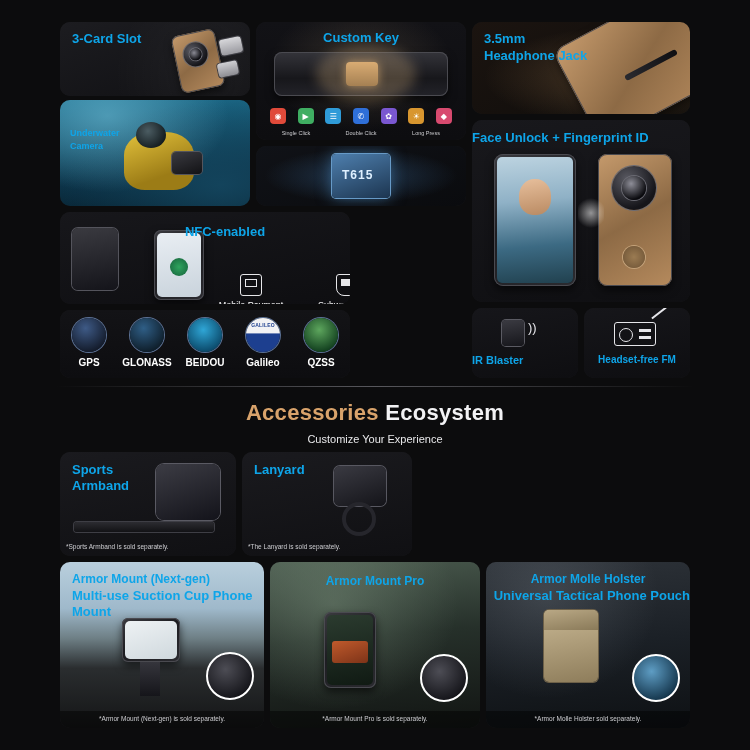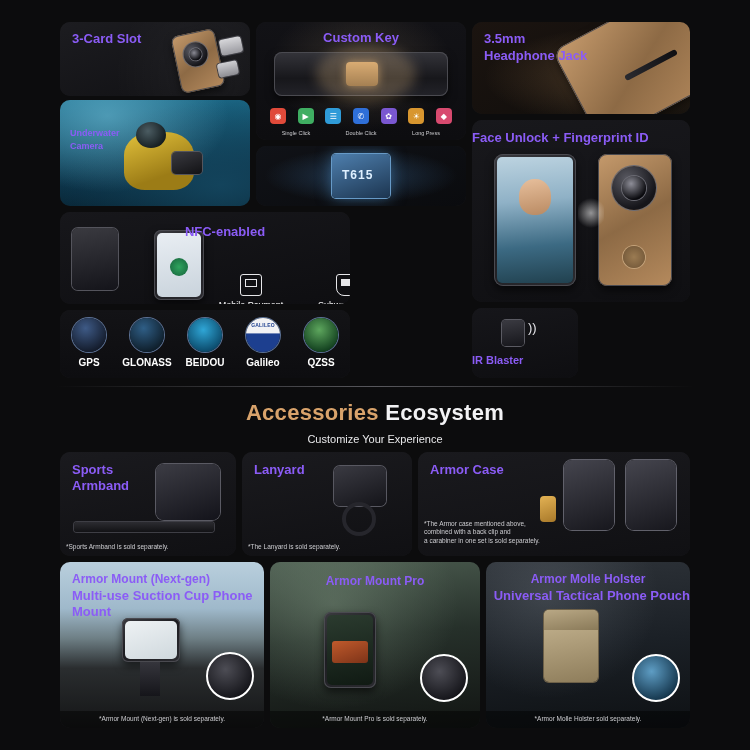--- a/index.html
+++ b/index.html
@@ -13,21 +13,21 @@
 
   
   .card {
     position: absolute;
     background: #17171a;
     border-radius: 10px;
     overflow: hidden;
   }
   .card .label {
     position: absolute;
-    color: #8b5cf6;
+    color: #0ea5e9;
     font-size: 13px;
     font-weight: bold;
     line-height: 1.25;
     z-index: 6;
   }
   .sub { color: #cfcfd2; font-weight: normal; font-size: 10px; }
   .caption-bar {
     position: absolute; left: 0; right: 0; bottom: 0;
     padding: 4px 6px;
     font-size: 6.5px;
@@ -338,20 +338,31 @@
   </div>
 
   <div class="card" id="c-ir" style="left:472px; top:308px; width:106px; height:70px;">
     <div class="fill"></div>
     <div style="position:absolute; left:30px; top:12px; width:22px; height:26px; border-radius:4px;
          background:linear-gradient(170deg,#3b3b42,#16161b); box-shadow:0 0 0 1px #5b5b63;"></div>
     <div style="position:absolute; left:56px; top:12px; color:#e6e6ea; font-size:13px;">))</div>
     <div class="label" style="left:0; right:0; top:46px; font-size:11px;">IR Blaster</div>
   </div>
 
+  <div class="card" id="c-fm" style="left:584px; top:308px; width:106px; height:70px;">
+    <div class="fill"></div>
+    <div style="position:absolute; left:30px; top:14px; width:42px; height:24px; border-radius:3px;
+         border:1.5px solid #e6e6ea;">
+      <div style="position:absolute; left:4px; top:5px; width:14px; height:14px; border-radius:50%; border:1.5px solid #e6e6ea;"></div>
+      <div style="position:absolute; right:4px; top:6px; width:12px; height:3px; background:#e6e6ea;"></div>
+      <div style="position:absolute; right:4px; top:13px; width:12px; height:3px; background:#e6e6ea;"></div>
+    </div>
+    <div style="position:absolute; left:66px; top:4px; width:18px; height:2px; background:#e6e6ea; transform:rotate(-38deg);"></div>
+    <div class="label" style="left:0; right:0; top:46px; text-align:center; font-size:10px;">Headset-free FM</div>
+  </div>
 
   <div class="divider"></div>
   <div class="eco">
     <h2>
       <span>Accessories</span><span class="w"> Ecosystem</span>
     </h2>
     <p>Customize Your Experience</p>
   </div>
 
   <div class="card acc" id="a-lanyard" style="left:242px; top:452px; width:170px; height:104px;">
@@ -367,33 +378,20 @@
   <div class="card acc" id="a-armband" style="left:60px; top:452px; width:176px; height:104px;">
     <div class="fill"></div>
     <div style="position:absolute; left:96px; top:12px; width:64px; height:56px; border-radius:8px;
          background:linear-gradient(160deg,#3c3c44,#13131a); box-shadow:0 0 0 1px #5a5a63;"></div>
     <div class="strap" style="left:14px; top:70px; width:140px; height:10px;"></div>
     <div class="label" style="left:12px; top:10px;">Sports</div>
     <div class="label" style="left:12px; top:26px;">Armband</div>
     <div class="caption-bar">*Sports Armband is sold separately.</div>
   </div>
 
-  <div class="card acc" id="a-case" style="left:418px; top:452px; width:272px; height:104px;">
-    <div class="fill"></div>
-    <div style="position:absolute; left:146px; top:8px; width:50px; height:70px; border-radius:8px;
-         background:linear-gradient(160deg,#45454e,#17171d); box-shadow:0 0 0 1px #61616b;"></div>
-    <div style="position:absolute; left:208px; top:8px; width:50px; height:70px; border-radius:8px;
-         background:linear-gradient(160deg,#45454e,#17171d); box-shadow:0 0 0 1px #61616b;"></div>
-    <div style="position:absolute; left:122px; top:44px; width:16px; height:26px; border-radius:4px;
-         background:linear-gradient(160deg,#e3b254,#a8792a);"></div>
-    <div class="label" style="left:12px; top:10px;">Armor Case</div>
-    <div class="caption-bar" style="white-space:pre-line; bottom:6px;">*The Armor case mentioned above,
-combined with a back clip and
-a carabiner in one set is sold separately.</div>
-  </div>
 
   <div class="card acc" id="a-mount" style="left:60px; top:562px; width:204px; height:166px;">
     <div class="fill"></div>
     <div class="phone" style="left:62px; top:56px; width:58px; height:44px; border-radius:6px;">
       <div class="screen" style="background:linear-gradient(160deg,#eef2f4,#cfd8dd);"></div>
     </div>
     <div style="position:absolute; left:80px; top:100px; width:20px; height:34px; background:linear-gradient(180deg,#35353c,#15151a);"></div>
     <div class="inset-circle" style="right:10px; bottom:28px;"></div>
     <div class="label" style="left:12px; top:10px; font-size:12px;">Armor Mount (Next-gen)</div>
     <div class="label sub" style="left:12px; top:26px;">Multi-use Suction Cup Phone Mount</div>

